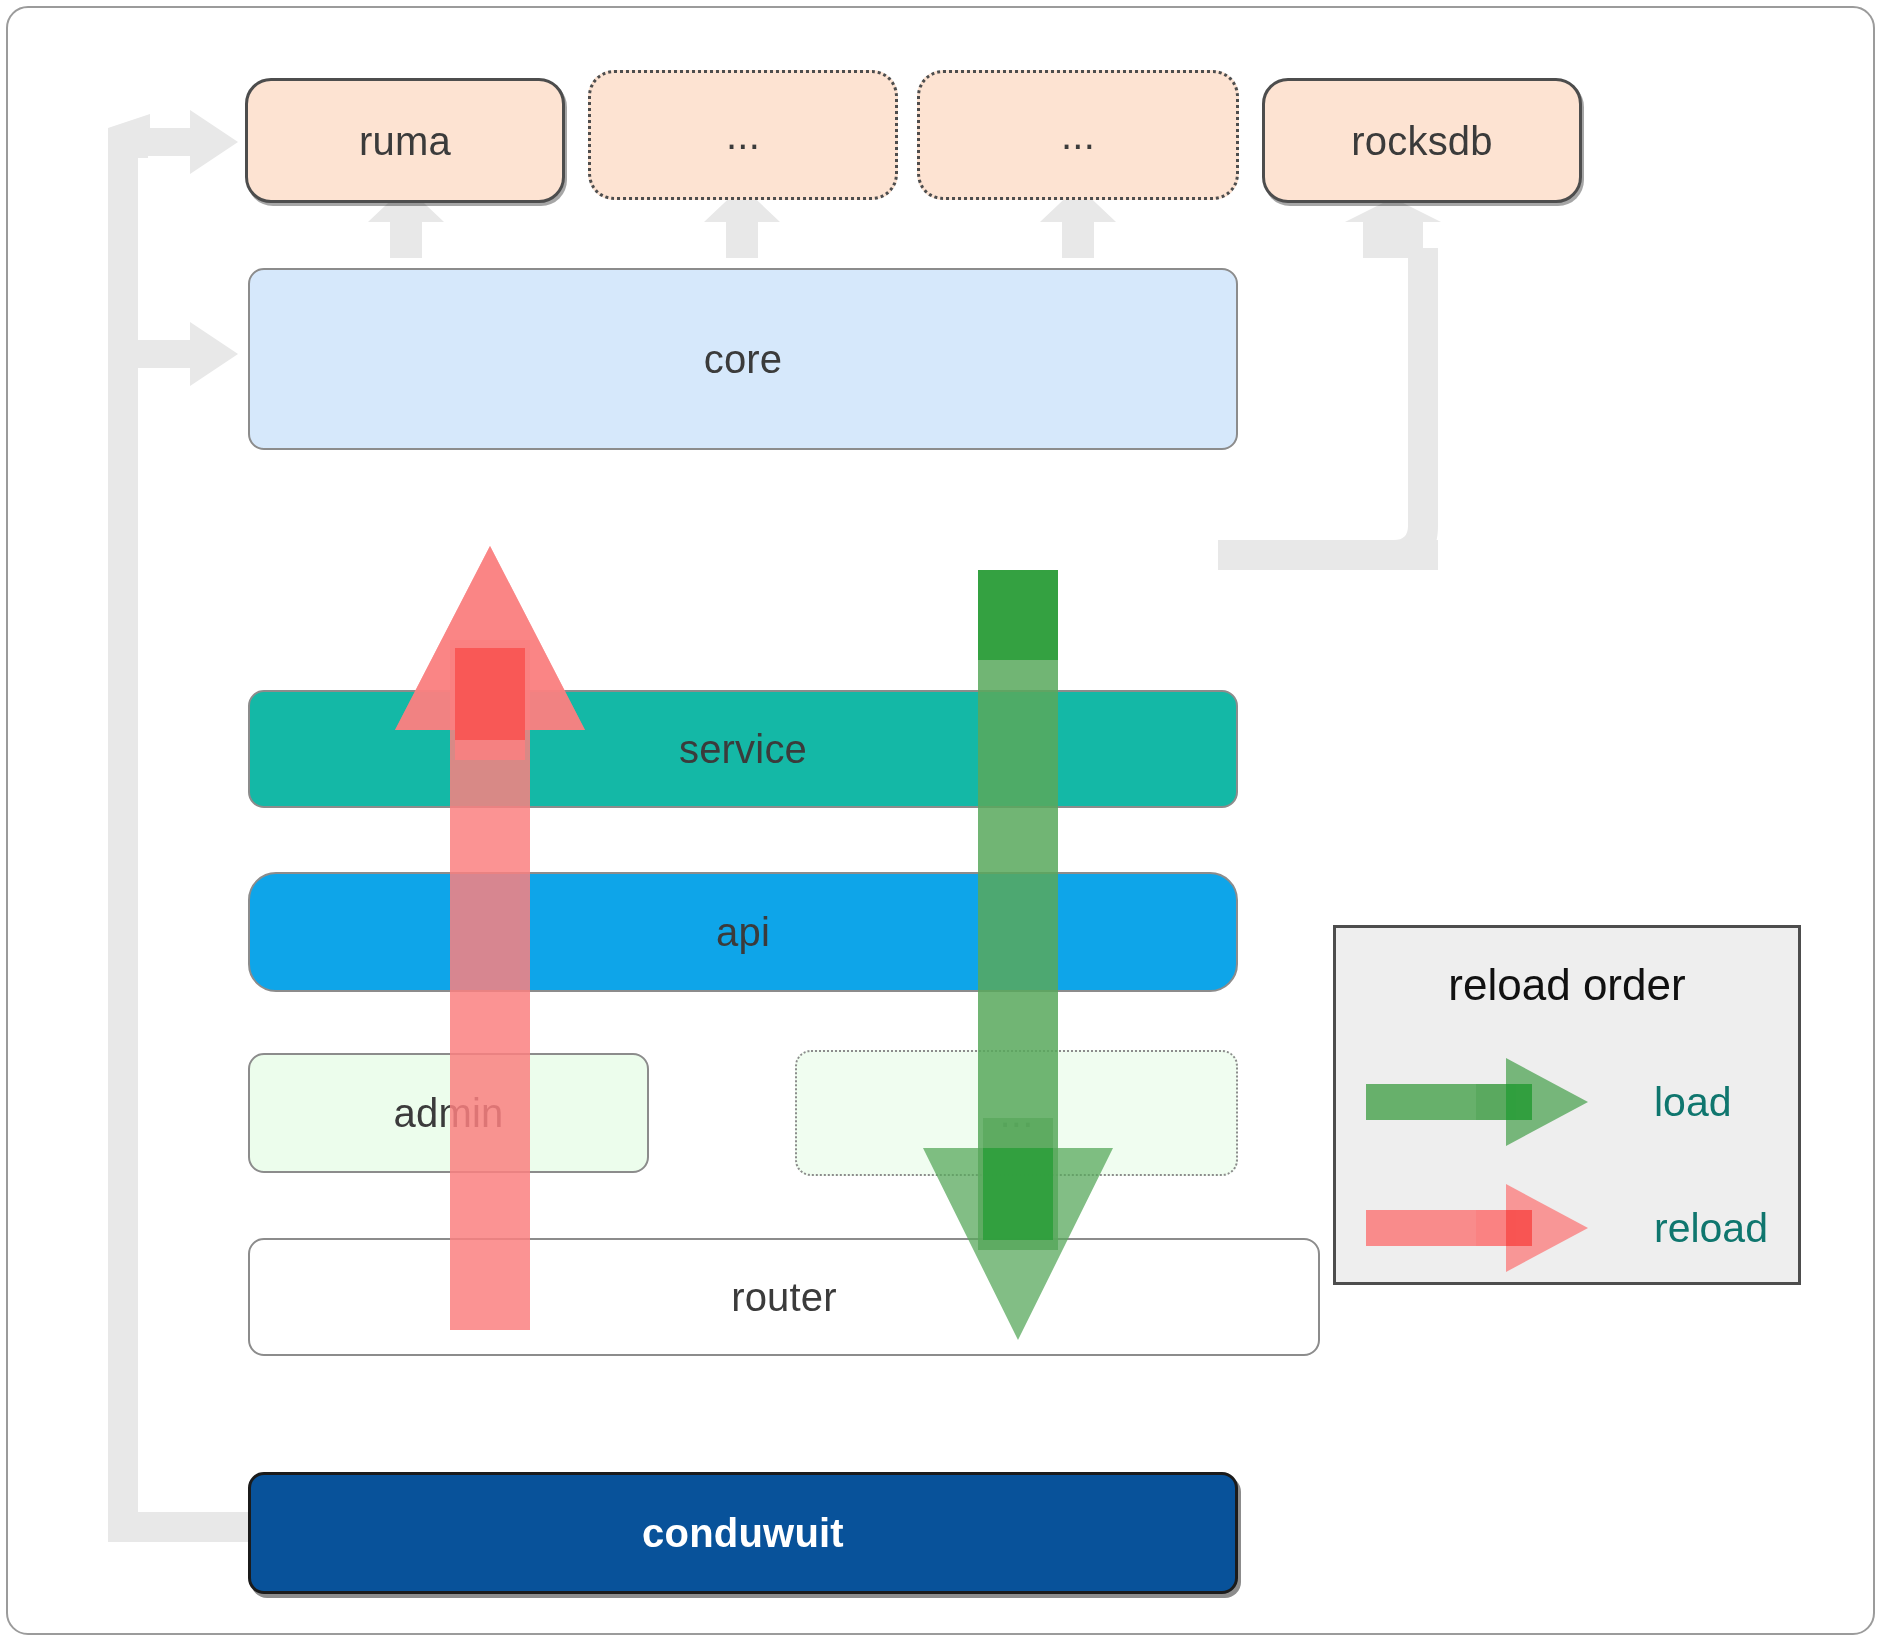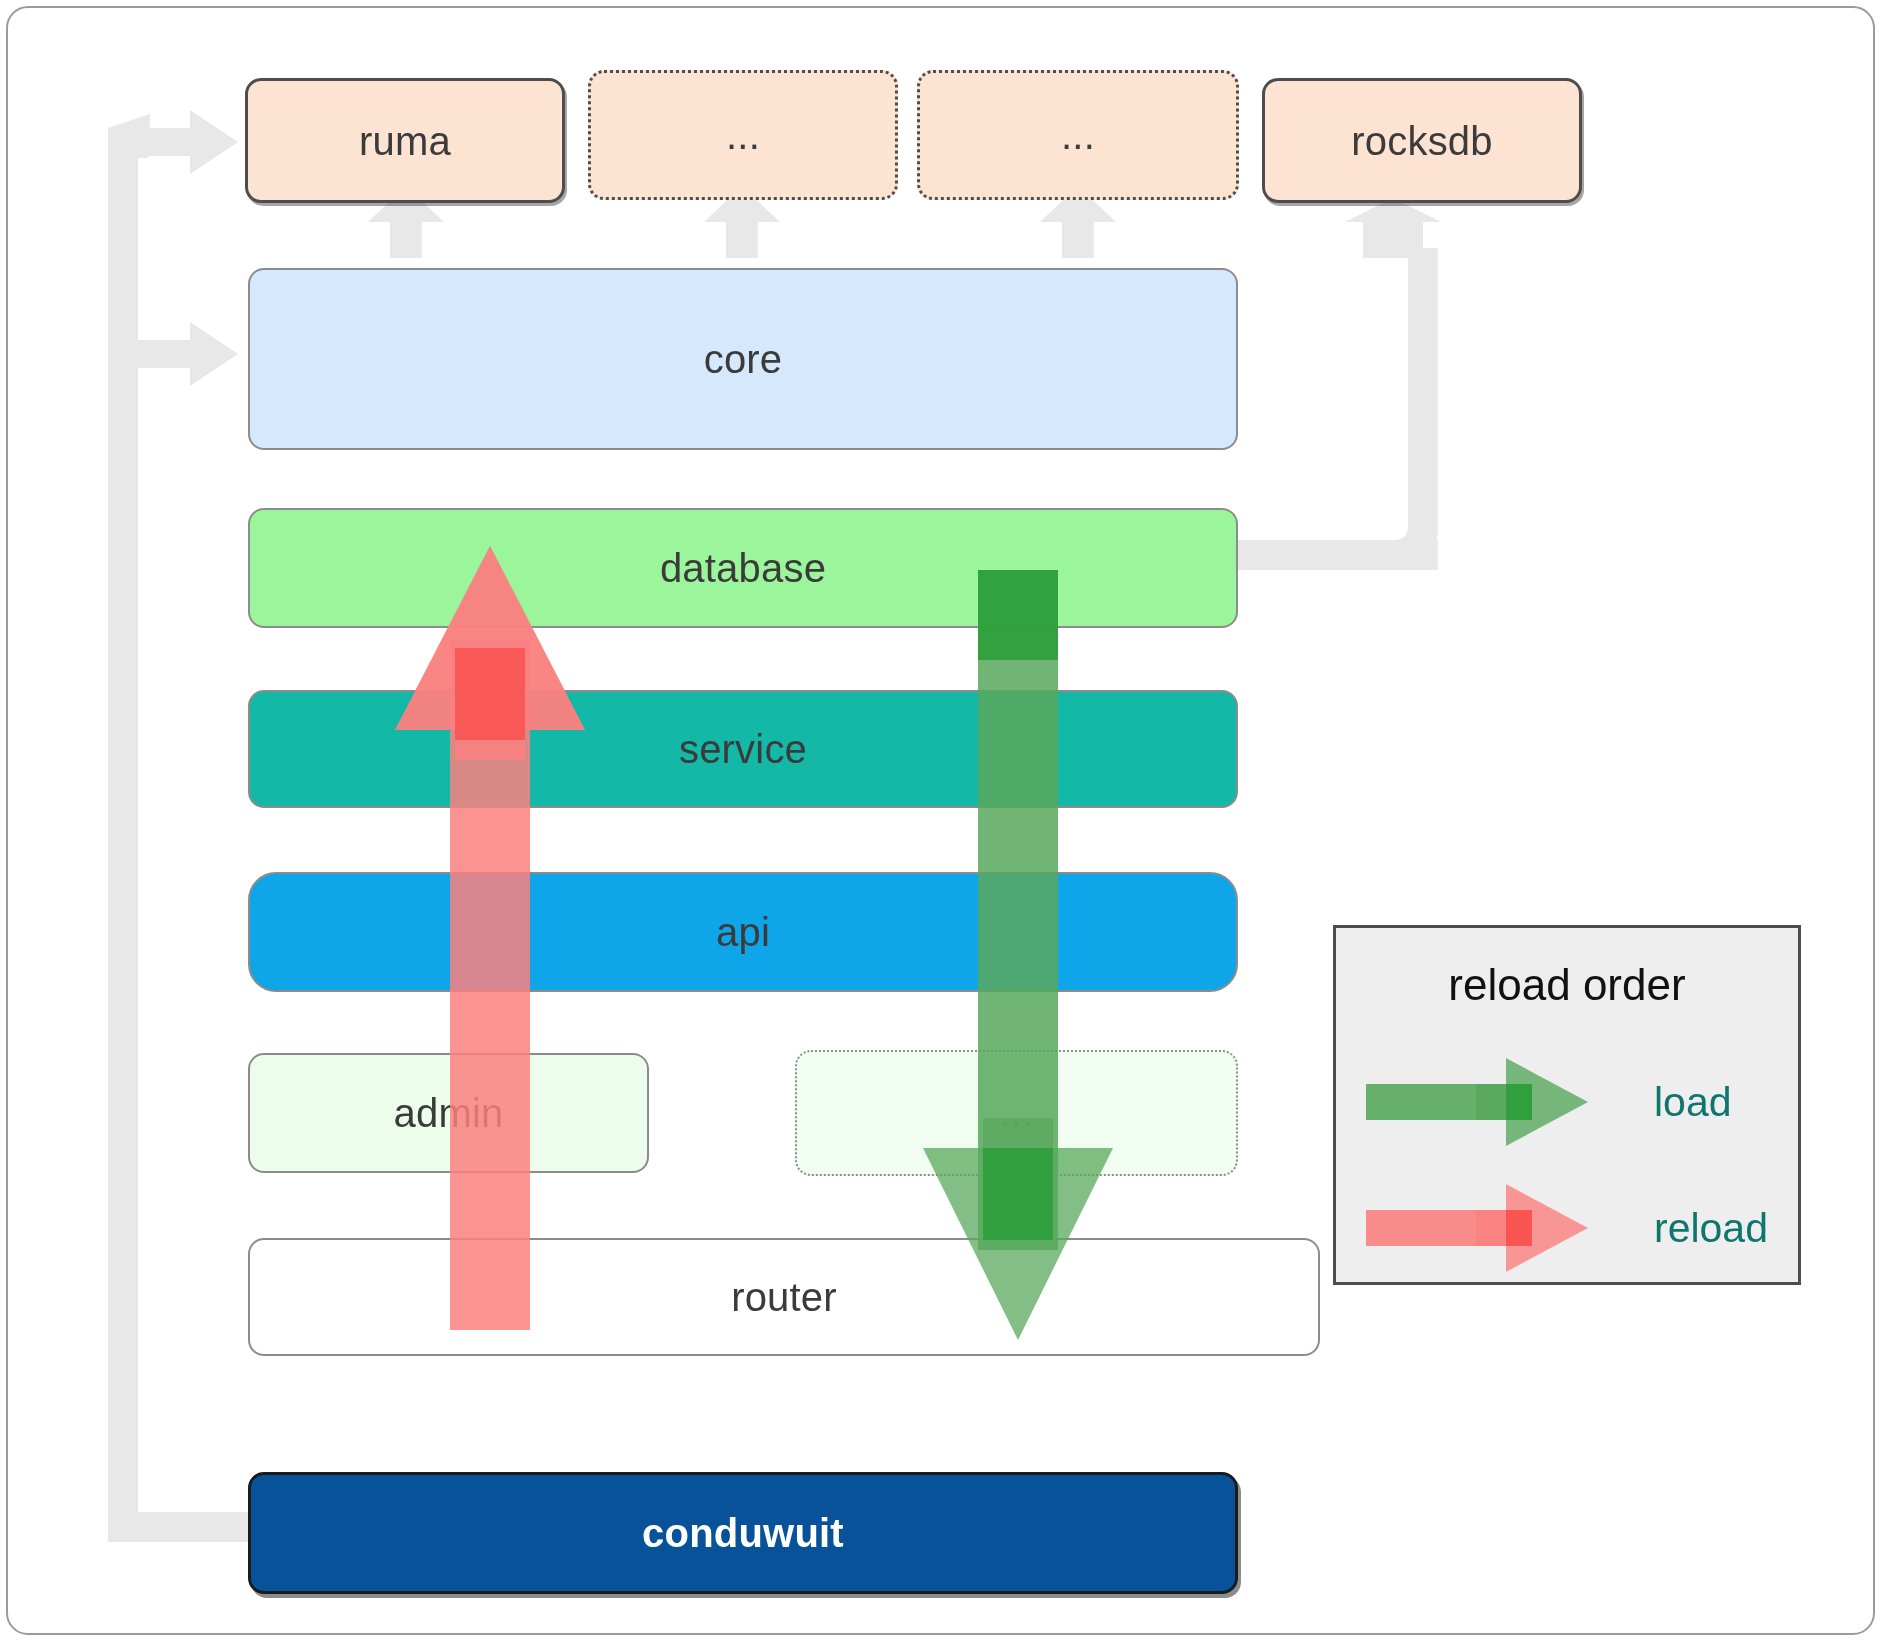--- a/index.html
+++ b/index.html
@@ -41,21 +41,21 @@
     font-weight: 400;
     letter-spacing: 0.2px;
     line-height: 1;
     pointer-events: none;
   }
 
   
   .dep {
     background: #fde3d2;
     border: 3px solid #4d4d4d;
-    border-radius: 16px;
+    border-radius: 26px;
     box-shadow: 2px 3px 0 rgba(0,0,0,0.35);
   }
   .dep.dotted {
     border: 3px dotted #4d4d4d;
     box-shadow: none;
   }
 
   
   .layer {
     border: 2px solid #8c8c8c;
@@ -156,23 +156,20 @@
   </div>
 
   <div class="node dep" style="left:1262px; top:78px; width:320px; height:125px;">
     <span class="node-label">rocksdb</span>
   </div>
 
   <div class="node layer c-core" style="left:248px; top:268px; width:990px; height:182px;">
     <span class="node-label">core</span>
   </div>
 
-  <div class="node layer c-database" style="left:248px; top:508px; width:990px; height:120px;">
-    <span class="node-label">database</span>
-  </div>
 
   <div class="node layer c-service" style="left:248px; top:690px; width:990px; height:118px;">
     <span class="node-label">service</span>
   </div>
 
   <div class="node layer c-api" style="left:248px; top:872px; width:990px; height:120px;">
     <span class="node-label">api</span>
   </div>
 
   <div class="node layer c-admin" style="left:248px; top:1053px; width:401px; height:120px;">

